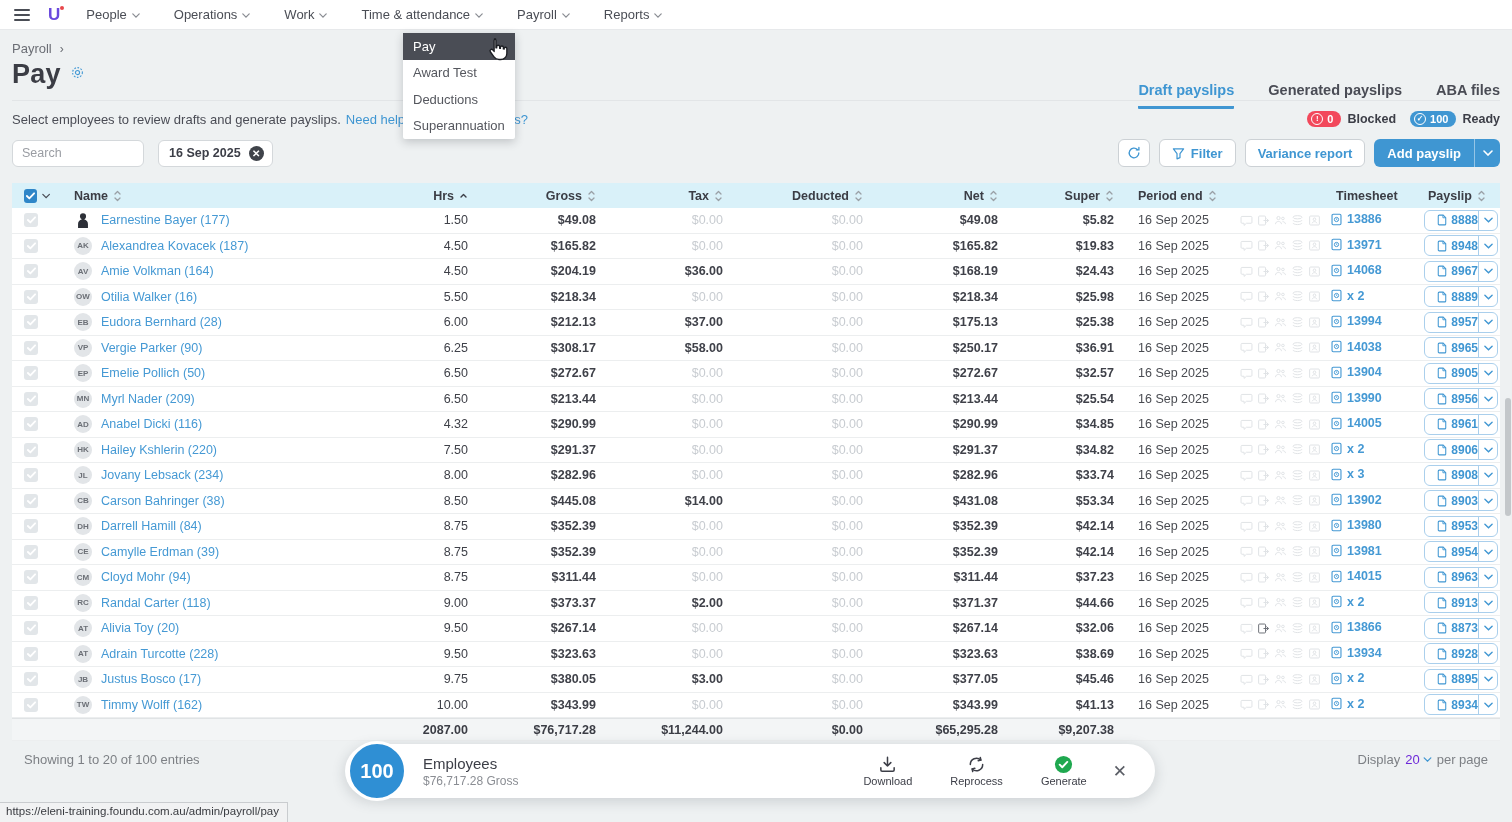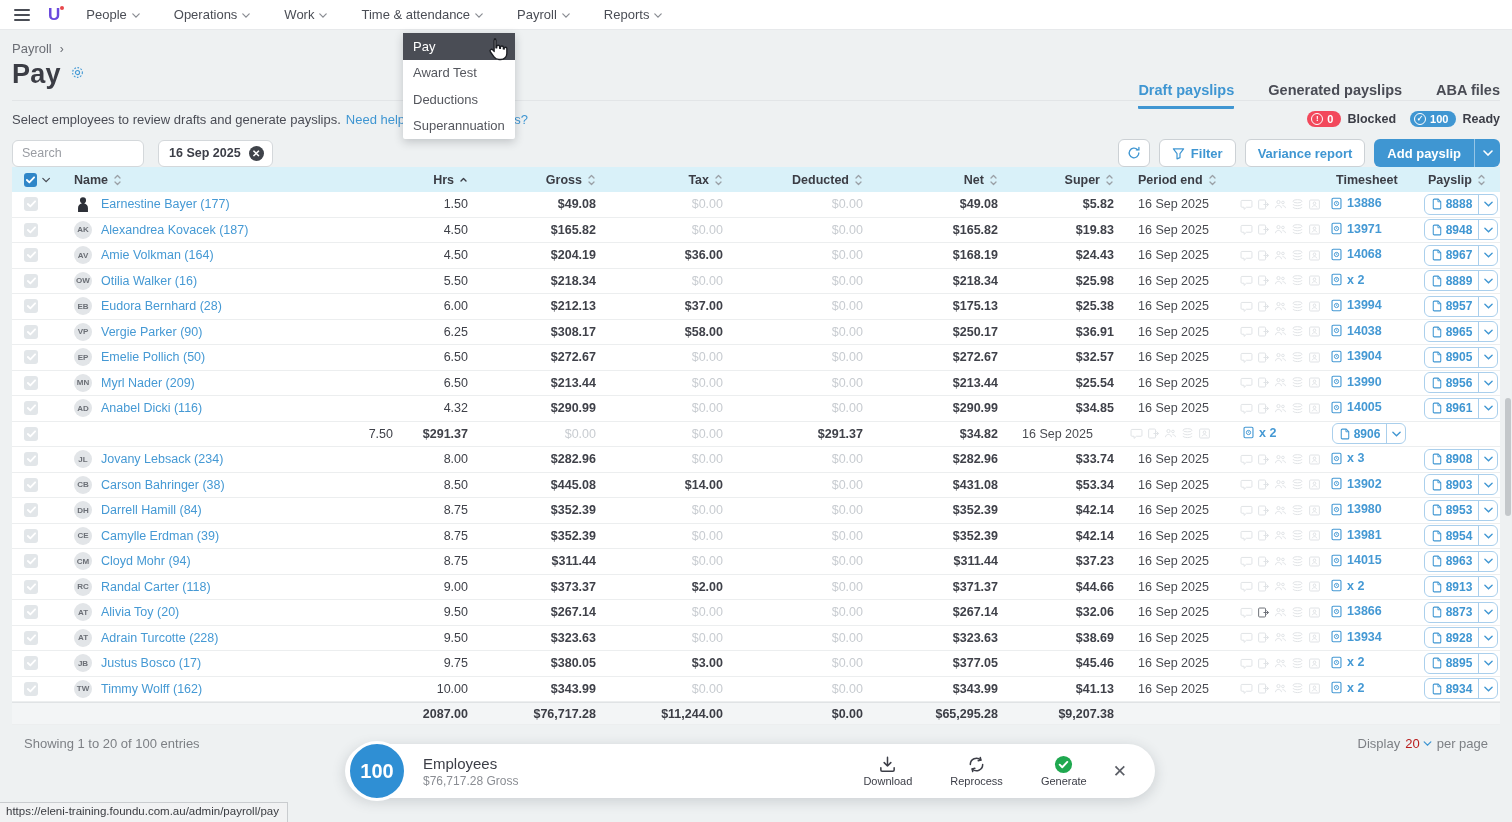--- a/index.html
+++ b/index.html
@@ -62,21 +62,21 @@
     font-size:13px; font-weight:bold; display:flex; align-items:center; gap:6px; padding:0 12px; cursor:pointer;
     font-family:"Liberation Sans", sans-serif; }
   .btn-icon { width:32px; justify-content:center; padding:0; }
   .btn-split { display:flex; height:28px; border-radius:6px; overflow:hidden; cursor:pointer; }
   .btn-split .main { background:#3f96d2; color:#fff; font-size:13px; font-weight:bold; display:flex;
     align-items:center; padding:0 13px; }
   .btn-split .caret { background:#3f96d2; border-left:1px solid rgba(255,255,255,.45); width:26px;
     display:flex; align-items:center; justify-content:center; color:#fff; }
 
   
-  .tbl { font-size:12.5px; }
+  .tbl { margin-top:16px; font-size:12.5px; }
   .tr { display:grid; grid-template-columns:50px 343px 75px 128px 127px 140px 135px 116px 110px 88px 92px 84px;
     align-items:center; background:#fff; border-bottom:1px solid #eceeef; height:25.5px; }
   .tr.head { background:#d9f1f9; border-bottom:none; height:25px; font-weight:bold; color:#3b3d45; }
   .tr.totals { background:#f3f5f6; border-top:1px solid #e0e3e5; font-weight:bold; color:#3b3d45; height:23px; }
   .td { padding:0 12px; white-space:nowrap; overflow:hidden; }
   .td.r { text-align:right; }
   .cellflex { display:flex; align-items:center; gap:5px; }
   .cellflex.r { justify-content:flex-end; }
   .chk { width:14px; height:14px; border-radius:3px; display:inline-flex; align-items:center; justify-content:center; cursor:pointer; }
   .chk.blue { background:#2f86c8; }
@@ -89,30 +89,30 @@
   .money.zero { color:#c8ccd1; font-weight:normal; }
   .hrs { color:#3f4149; }
   .period { color:#4a4c52; }
   .rowicons { display:flex; gap:4px; color:#dfe2e5; }
   .rowicons .ric { width:13px; height:13px; display:inline-flex; }
   .rowicons .ric.on { color:#6b6f76; }
   .ts-link { display:inline-flex; align-items:center; gap:4px; color:#4599d4; font-weight:bold; cursor:pointer; }
   .ts-link svg { width:13px; height:13px; }
   .pay-btn { display:flex; height:21px; border:1px solid #aacfec; border-radius:6px; overflow:hidden;
     background:#fff; cursor:pointer; width:74px; }
-  .pay-btn .pmain { flex:1; display:flex; align-items:center; justify-content:center; gap:3px; color:#3f96d2;
+  .pay-btn .pmain { flex:1; display:flex; align-items:center; justify-content:flex-end; gap:3px; color:#3f96d2;
     font-weight:bold; font-size:12px; }
   .pay-btn .pmain svg { width:12px; height:12px; }
   .pay-btn .pcaret { width:19px; border-left:1px solid #aacfec; display:flex; align-items:center;
     justify-content:center; color:#3f96d2; }
 
   
   .footer-row { display:flex; align-items:center; margin-top:11px; padding:0 12px; font-size:13px; color:#7d8085; }
   .display-ctl { margin-left:auto; display:flex; align-items:center; gap:5px; }
-  .display-ctl .blue { color:#b91c1c; display:flex; align-items:center; gap:3px; cursor:pointer; }
+  .display-ctl .blue { color:#6d28d9; display:flex; align-items:center; gap:3px; cursor:pointer; }
 
   
   .action-bar { position:absolute; left:345px; top:744px; width:810px; height:54px; background:#fff;
     border-radius:32px; box-shadow:0 3px 14px rgba(40,50,60,.18); display:flex; align-items:center; z-index:20; }
   .ab-circle { position:absolute; left:2px; top:-3px; width:60px; height:60px; border-radius:50%;
     background:#2f8fd4; color:#fff; font-size:20px; font-weight:bold; display:flex; align-items:center;
     justify-content:center; border:3px solid #fff; }
   .ab-text { margin-left:78px; }
   .ab-title { font-size:15px; color:#3c3e47; }
   .ab-sub { font-size:12px; color:#8a8d93; margin-top:2px; }
@@ -1064,20 +1064,26 @@
               </span>
             </span>
           </div>
         </div>
         <div class="tr">
           <div class="td"><span class="chk soft">
               <svg width="9" height="8" viewBox="0 0 10 8" fill="none" stroke="#fff" stroke-width="2" stroke-linecap="round" stroke-linejoin="round">
                 <path d="M1 4l2.7 2.7L9 1"></path>
               </svg>
             </span></div>
+          <div class="td">
+            <span class="name-cell">
+              <span class="initials">HK</span>
+              <a class="emp-link">Hailey Kshlerin (220)</a>
+            </span>
+          </div>
           <div class="td r hrs">7.50</div>
           <div class="td r"><span class="money">$291.37</span></div>
           <div class="td r"><span class="money zero">$0.00</span></div>
           <div class="td r"><span class="money zero">$0.00</span></div>
           <div class="td r"><span class="money">$291.37</span></div>
           <div class="td r"><span class="money">$34.82</span></div>
           <div class="td period">16 Sep 2025</div>
           <div class="td" style="padding:0 4px">
             <span class="rowicons">
               <span class="ric">

